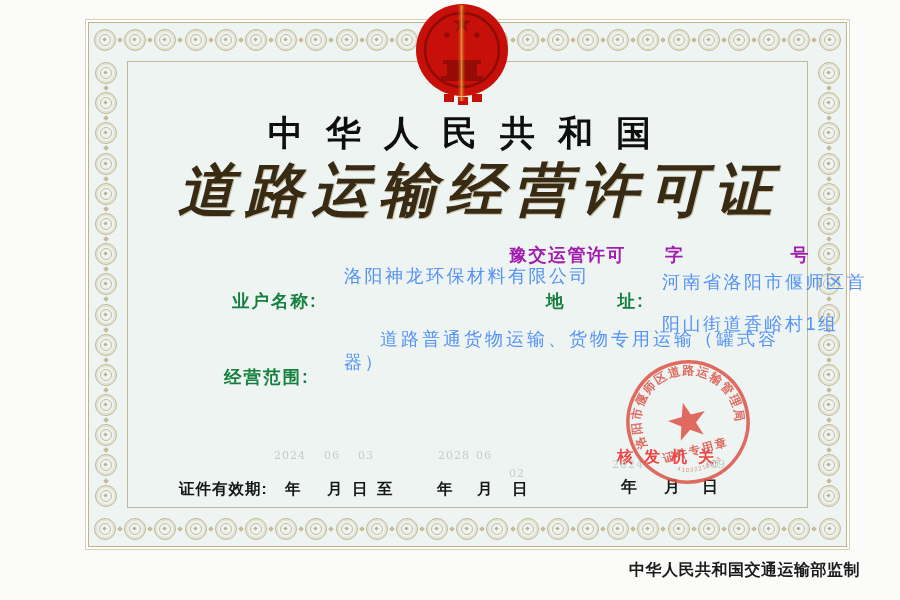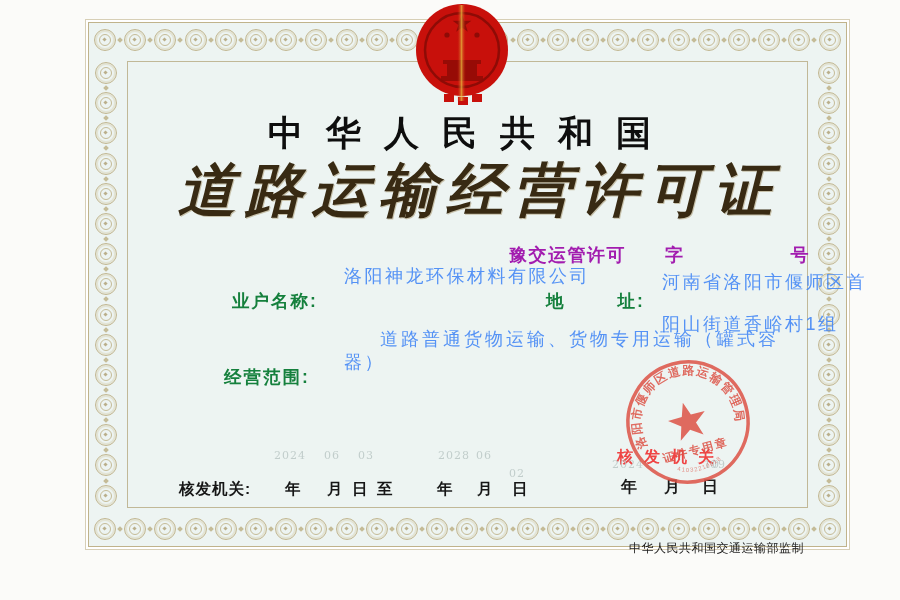--- a/index.html
+++ b/index.html
@@ -97,21 +97,21 @@
   
   #validity-label{left:179px;top:479px;font-size:15.5px;font-weight:600;color:#161616;letter-spacing:1px;white-space:nowrap;}
   .vunit{font-size:15.5px;font-weight:600;color:#161616;}
   #vu-1{left:285px;top:479px;} #vu-2{left:327px;top:479px;} #vu-3{left:352px;top:479px;}
   #vu-4{left:377px;top:479px;} #vu-5{left:437px;top:479px;} #vu-6{left:477px;top:479px;}
   #vu-7{left:512px;top:479px;}
   #vd-1{left:274px;top:449px;} #vd-2{left:324px;top:449px;} #vd-3{left:358px;top:449px;}
   #vd-4{left:438px;top:449px;} #vd-5{left:476px;top:449px;} #vd-6{left:509px;top:467px;}
 
   
-  #footer-credit{left:629px;top:540px;font-size:12px;font-weight:normal;color:#1b1b1b;letter-spacing:.5px;white-space:nowrap;}
+  #footer-credit{left:629px;top:560px;font-size:16px;font-weight:bold;color:#1b1b1b;letter-spacing:.5px;white-space:nowrap;}
 
   
   #emblem{left:414px;top:0px;width:96px;height:106px;}
   #seal{left:616px;top:352px;width:145px;height:145px;opacity:.85;}
 </style>
 </head>
 <body>
 
 <div id="frame">
   <div id="strip-top" class="strip strip-h">
@@ -336,21 +336,21 @@
     <text font-size="12" fill="#dd5246" font-weight="bold" letter-spacing="1.5">
       <textPath href="#sealArc" startOffset="50%" text-anchor="middle">洛阳市偃师区道路运输管理局</textPath>
     </text>
     <text x="0" y="33" font-size="11.5" fill="#dd5246" font-weight="bold" text-anchor="middle" letter-spacing="2">证件专用章</text>
     <text font-size="6" fill="#dd5246" opacity=".75" letter-spacing="1">
       <textPath href="#sealArcBottom" startOffset="50%" text-anchor="middle">41032210018</textPath>
     </text>
   </g>
 </svg>
 
-<div id="validity-label" class="abs">核发机关:</div>
+<div id="validity-label" class="abs">证件有效期:</div>
 <div id="vd-1" class="abs faded-date">2024</div>
 <div id="vd-2" class="abs faded-date">06</div>
 <div id="vd-3" class="abs faded-date">03</div>
 <div id="vd-4" class="abs faded-date">2028</div>
 <div id="vd-5" class="abs faded-date">06</div>
 <div id="vd-6" class="abs faded-date">02</div>
 <div id="vu-1" class="abs vunit">年</div>
 <div id="vu-2" class="abs vunit">月</div>
 <div id="vu-3" class="abs vunit">日</div>
 <div id="vu-4" class="abs vunit">至</div>

